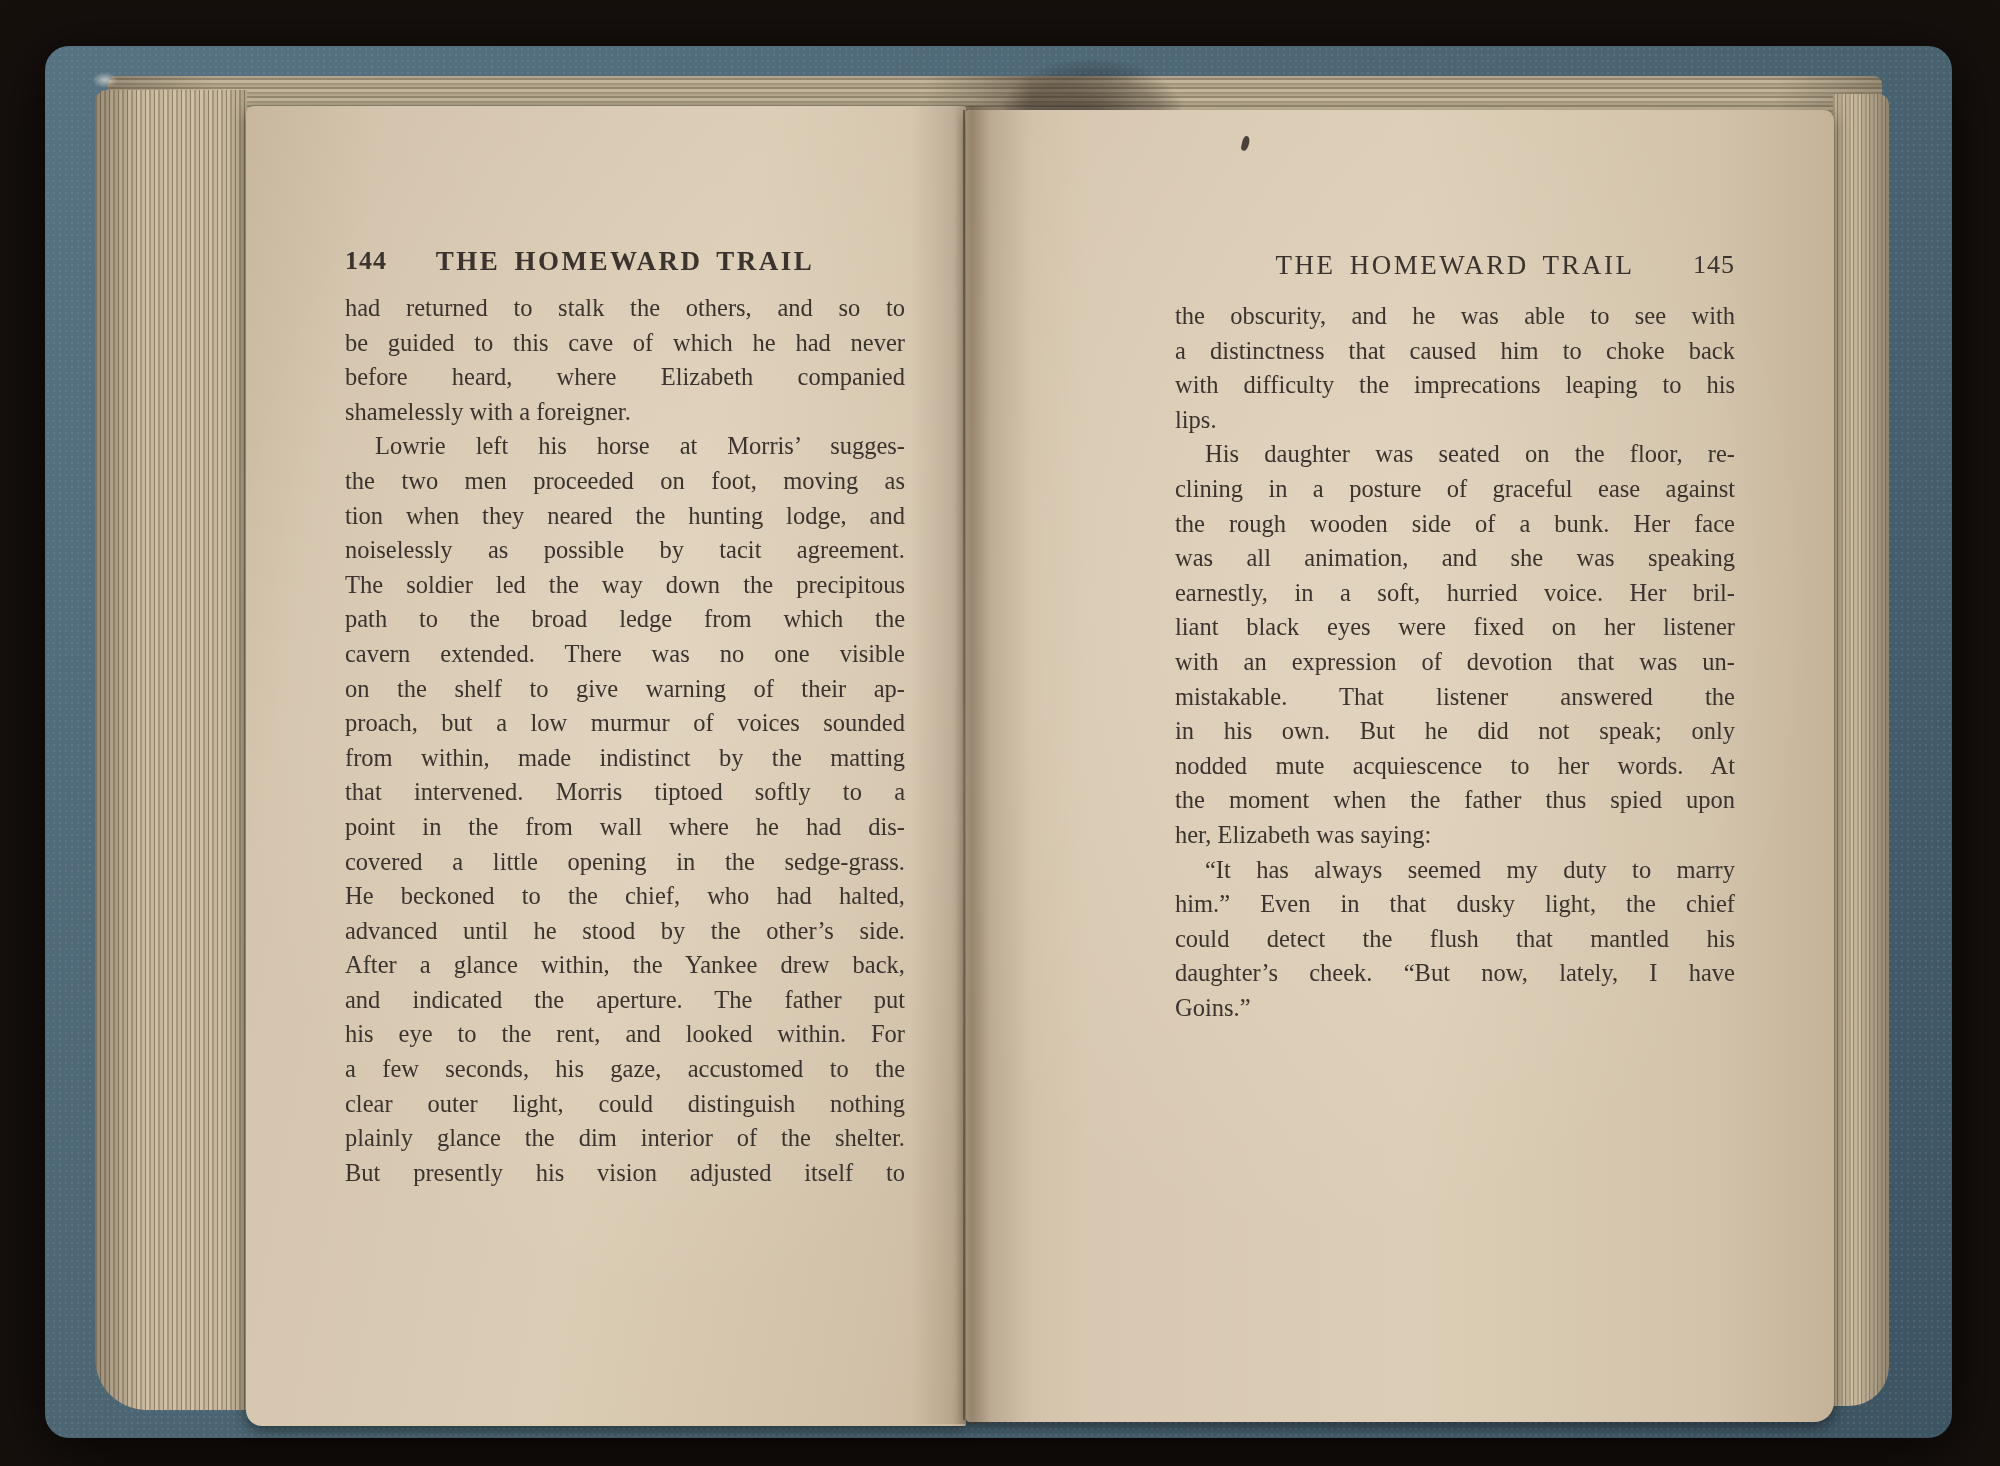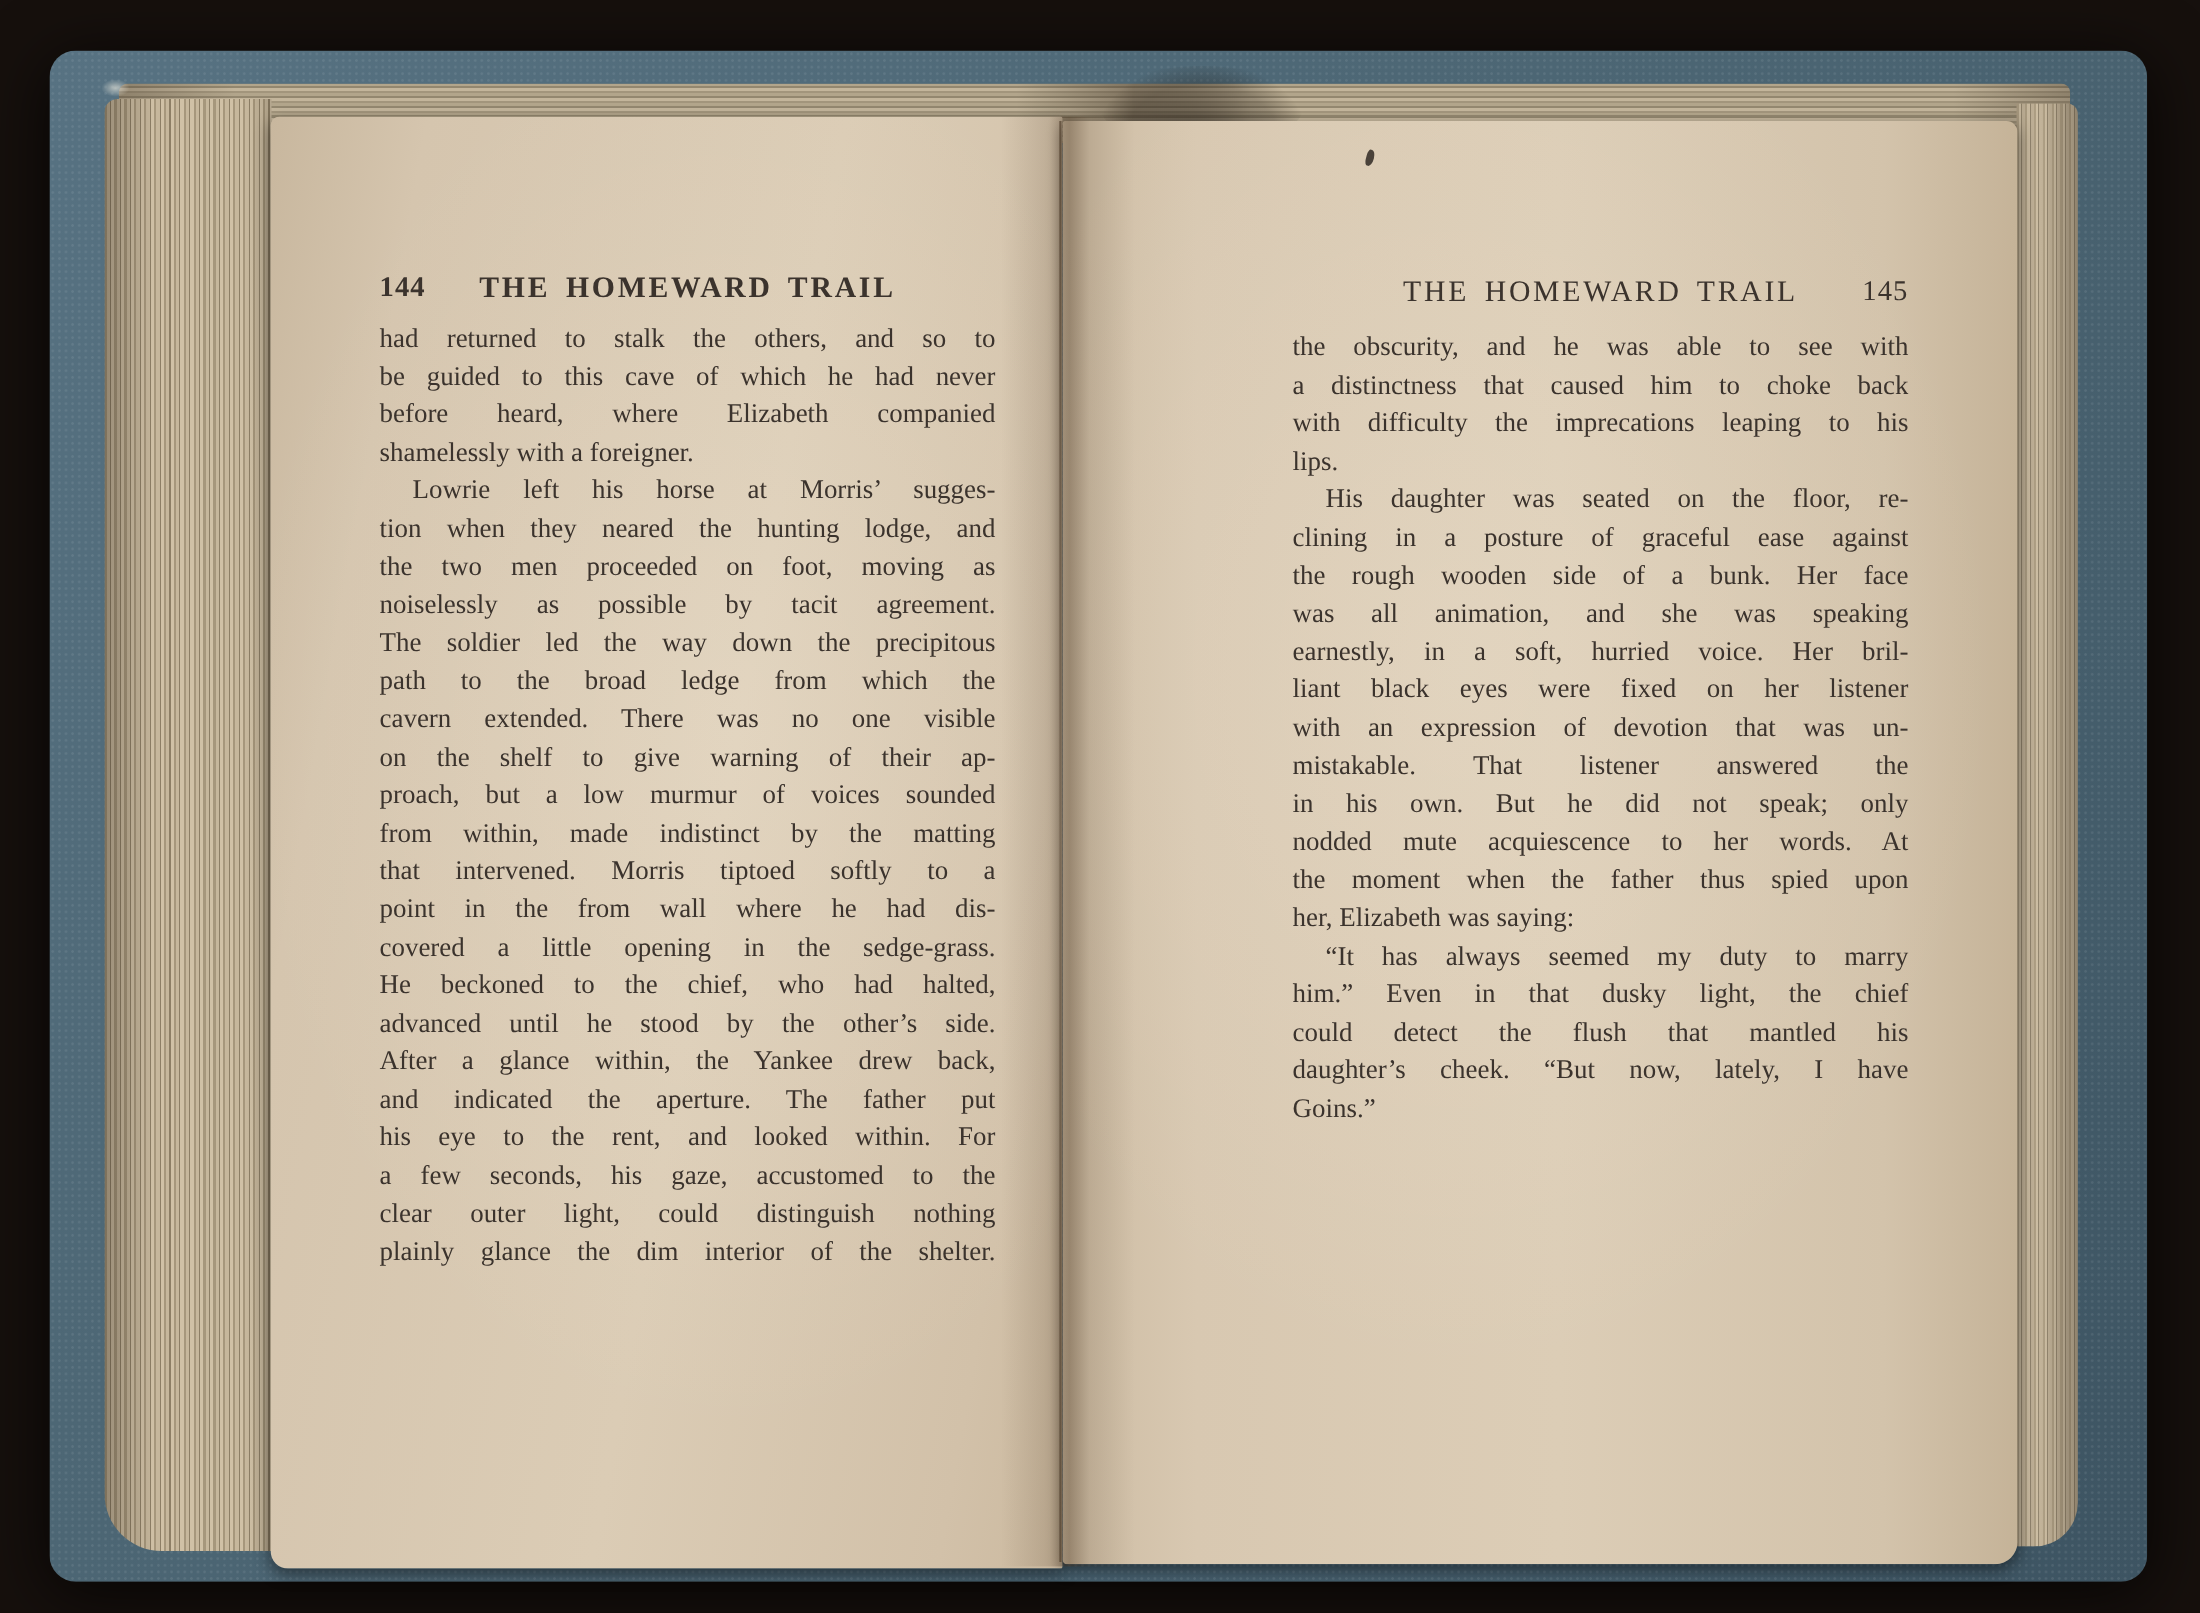--- a/index.html
+++ b/index.html
@@ -156,24 +156,24 @@
       <div class="line">had returned to stalk the others, and so to</div>
 
       <div class="line">be guided to this cave of which he had never</div>
 
       <div class="line">before heard, where Elizabeth companied</div>
 
       <div class="line end">shamelessly with a foreigner.</div>
 
       <div class="line ind">Lowrie left his horse at Morris’ sugges-</div>
 
+      <div class="line">the two men proceeded on foot, moving as</div>
+
       <div class="line">tion when they neared the hunting lodge, and</div>
 
-      <div class="line">the two men proceeded on foot, moving as</div>
-
       <div class="line">noiselessly as possible by tacit agreement.</div>
 
       <div class="line">The soldier led the way down the precipitous</div>
 
       <div class="line">path to the broad ledge from which the</div>
 
       <div class="line">cavern extended.  There was no one visible</div>
 
       <div class="line">on the shelf to give warning of their ap-</div>
 
@@ -197,20 +197,21 @@
       <div class="line">and indicated the aperture.  The father put</div>
 
       <div class="line">his eye to the rent, and looked within.  For</div>
 
       <div class="line">a few seconds, his gaze, accustomed to the</div>
 
       <div class="line">clear outer light, could distinguish nothing</div>
 
       <div class="line">plainly glance the dim interior of the shelter.</div>
 
+      <div class="line">But presently his vision adjusted itself to</div>
     </div>
 
   <div id="text-right" class="text-block">
 
       <div class="line">the obscurity, and he was able to see with</div>
 
       <div class="line">a distinctness that caused him to choke back</div>
 
       <div class="line">with difficulty the imprecations leaping to his</div>
 

